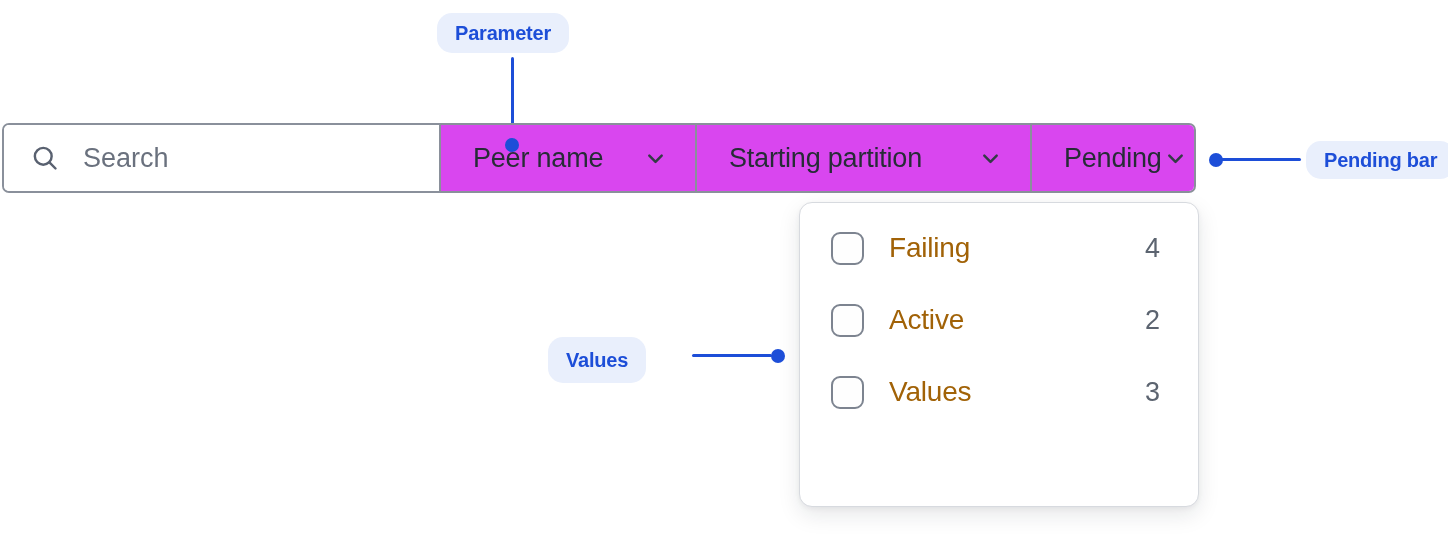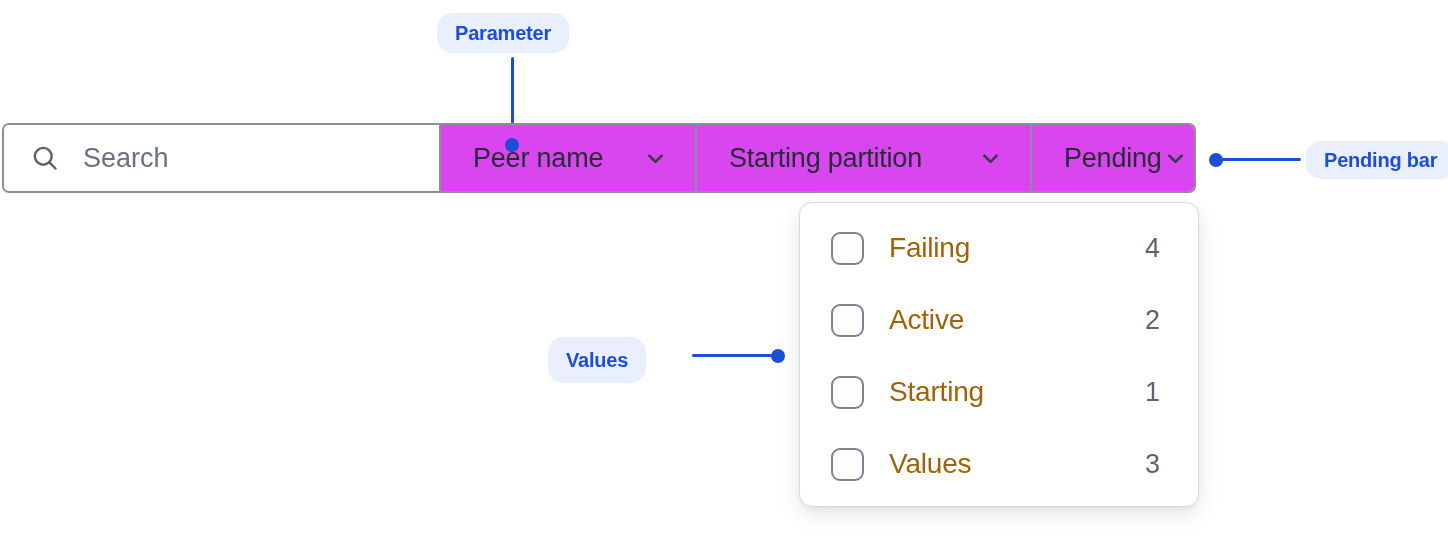--- a/index.html
+++ b/index.html
@@ -194,25 +194,20 @@
       <span class="dd-label">Failing</span>
       <span class="dd-count">4</span>
     </div>
 
     <div class="dd-row">
       <span class="dd-checkbox"></span>
       <span class="dd-label">Active</span>
       <span class="dd-count">2</span>
     </div>
 
-    <div class="dd-row">
-      <span class="dd-checkbox"></span>
-      <span class="dd-label">Starting</span>
-      <span class="dd-count">1</span>
-    </div>
 
     <div class="dd-row">
       <span class="dd-checkbox"></span>
       <span class="dd-label">Values</span>
       <span class="dd-count">3</span>
     </div>
 
   </div>
 
 </div>

